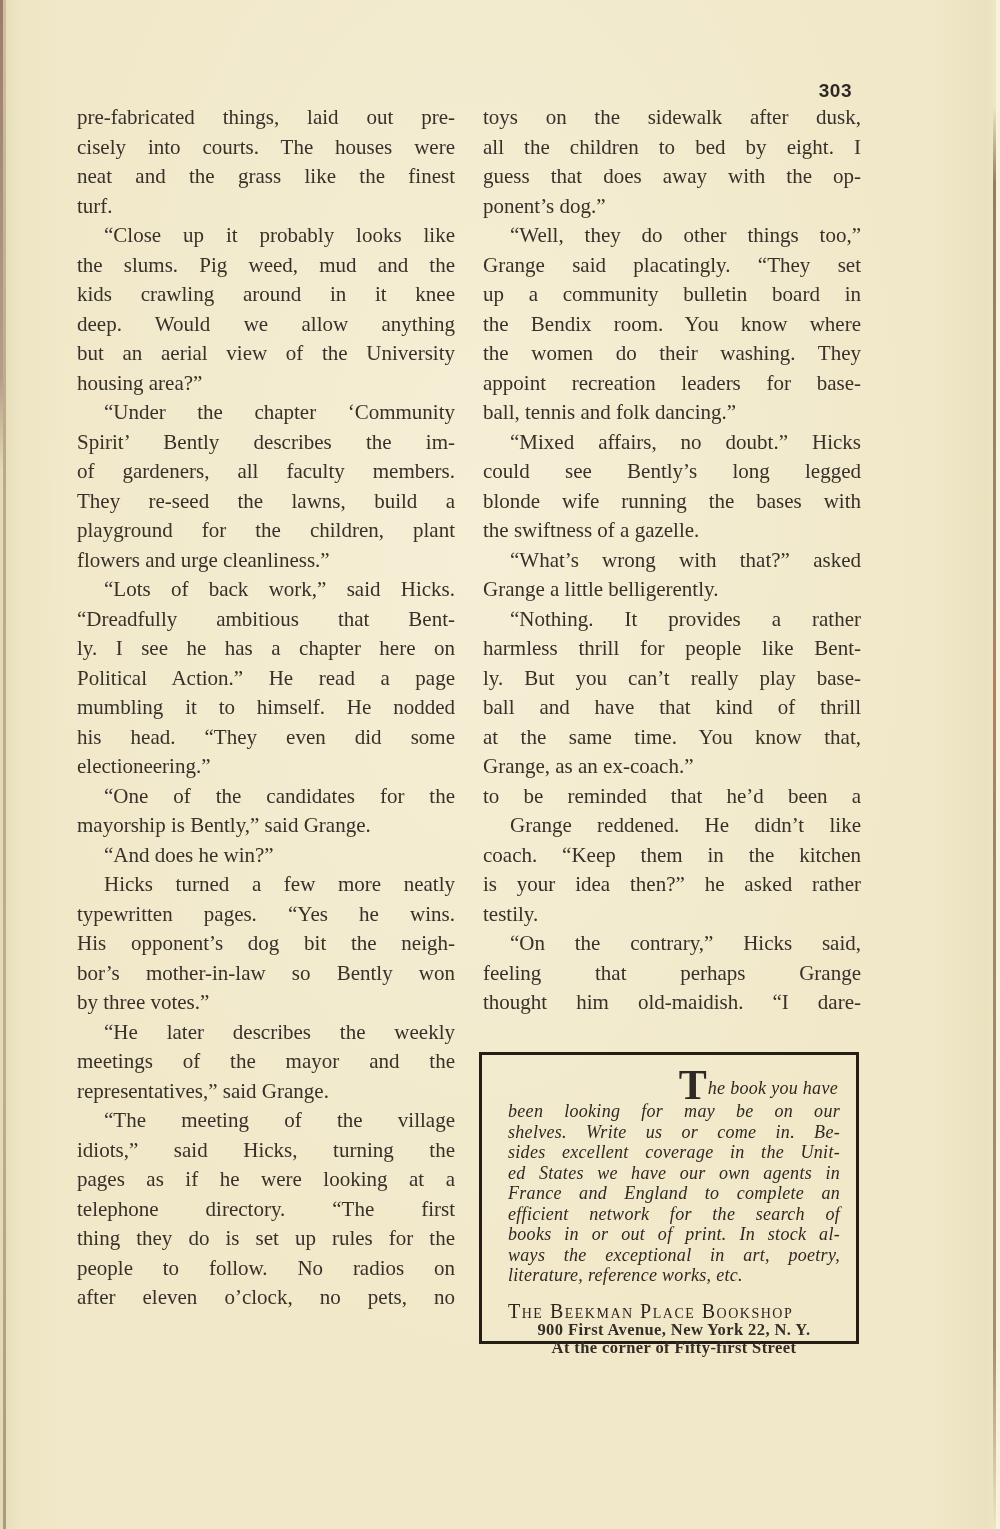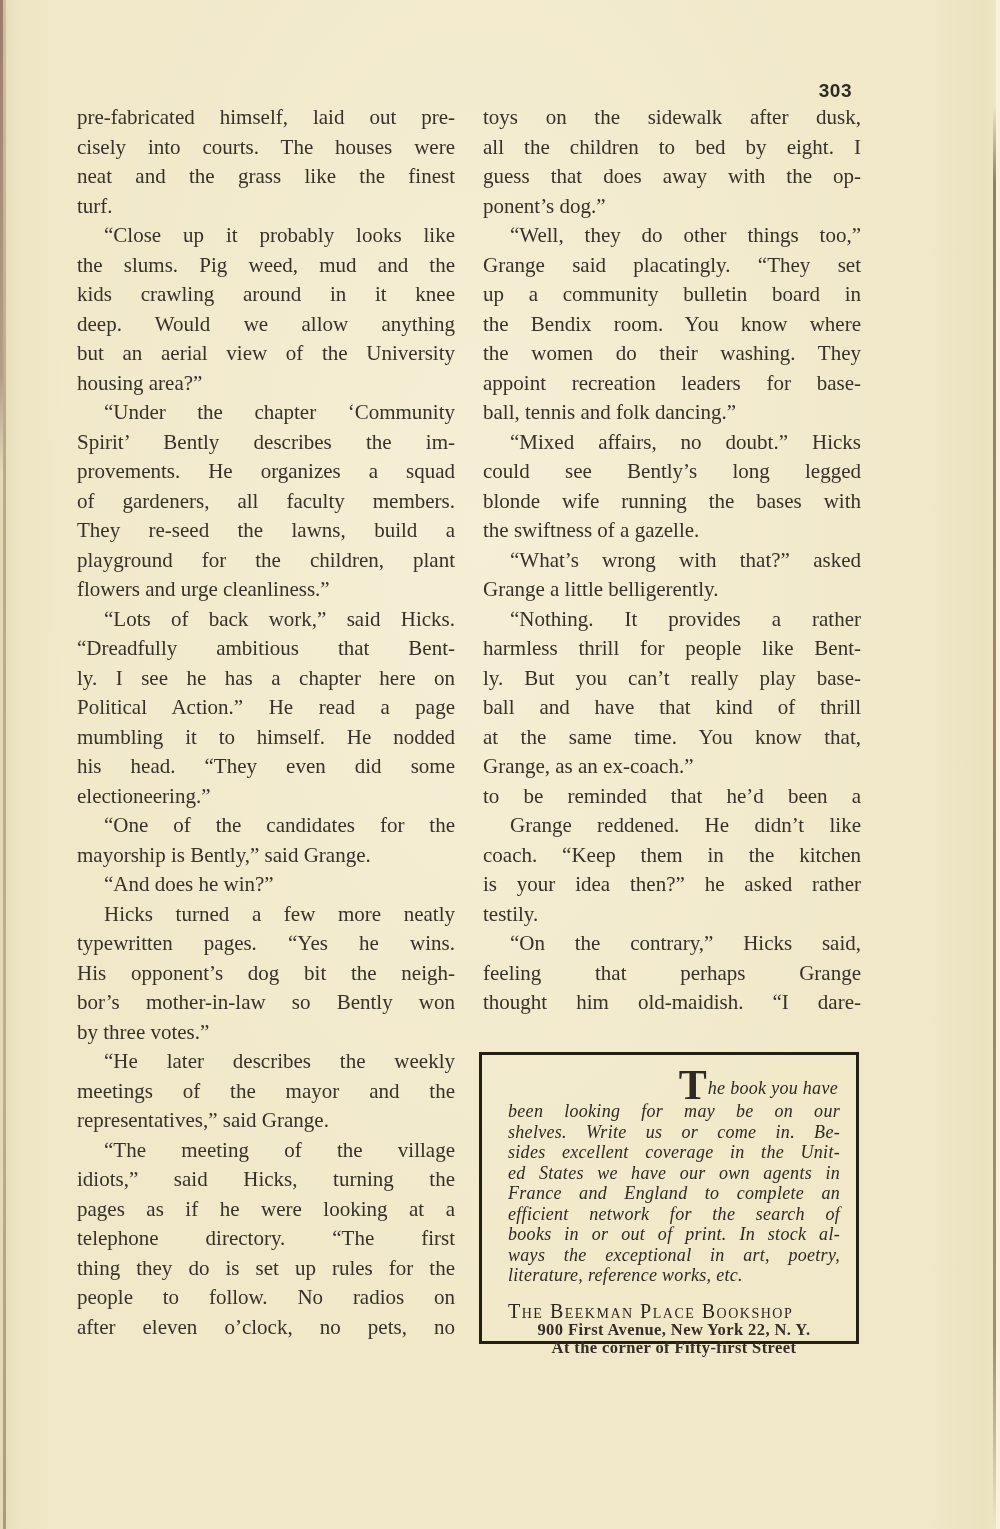--- a/index.html
+++ b/index.html
@@ -99,37 +99,36 @@
 <div class="page">
   <div class="edge-dark-left"></div>
   <div class="edge-tan-line"></div>
   <div class="edge-right-line"></div>
   <div class="edge-white-right"></div>
 
   <div class="page-number">303</div>
 
   <div class="col col-left">
       <div class="para">
-        <div class="line">pre-fabricated himself, laid out pre-</div>
+        <div class="line">pre-fabricated things, laid out pre-</div>
         <div class="line">cisely into courts. The houses were</div>
         <div class="line">neat and the grass like the finest</div>
         <div class="line last">turf.</div>
       </div>
       <div class="para">
         <div class="line indent">“Close up it probably looks like</div>
         <div class="line">the slums. Pig weed, mud and the</div>
         <div class="line">kids crawling around in it knee</div>
         <div class="line">deep. Would we allow anything</div>
         <div class="line">but an aerial view of the University</div>
         <div class="line last">housing area?”</div>
       </div>
       <div class="para">
         <div class="line indent">“Under the chapter ‘Community</div>
         <div class="line">Spirit’ Bently describes the im-</div>
-        <div class="line">provements. He organizes a squad</div>
         <div class="line">of gardeners, all faculty members.</div>
         <div class="line">They re-seed the lawns, build a</div>
         <div class="line">playground for the children, plant</div>
         <div class="line last">flowers and urge cleanliness.”</div>
       </div>
       <div class="para">
         <div class="line indent">“Lots of back work,” said Hicks.</div>
         <div class="line">“Dreadfully ambitious that Bent-</div>
         <div class="line">ly. I see he has a chapter here on</div>
         <div class="line">Political Action.” He read a page</div>

